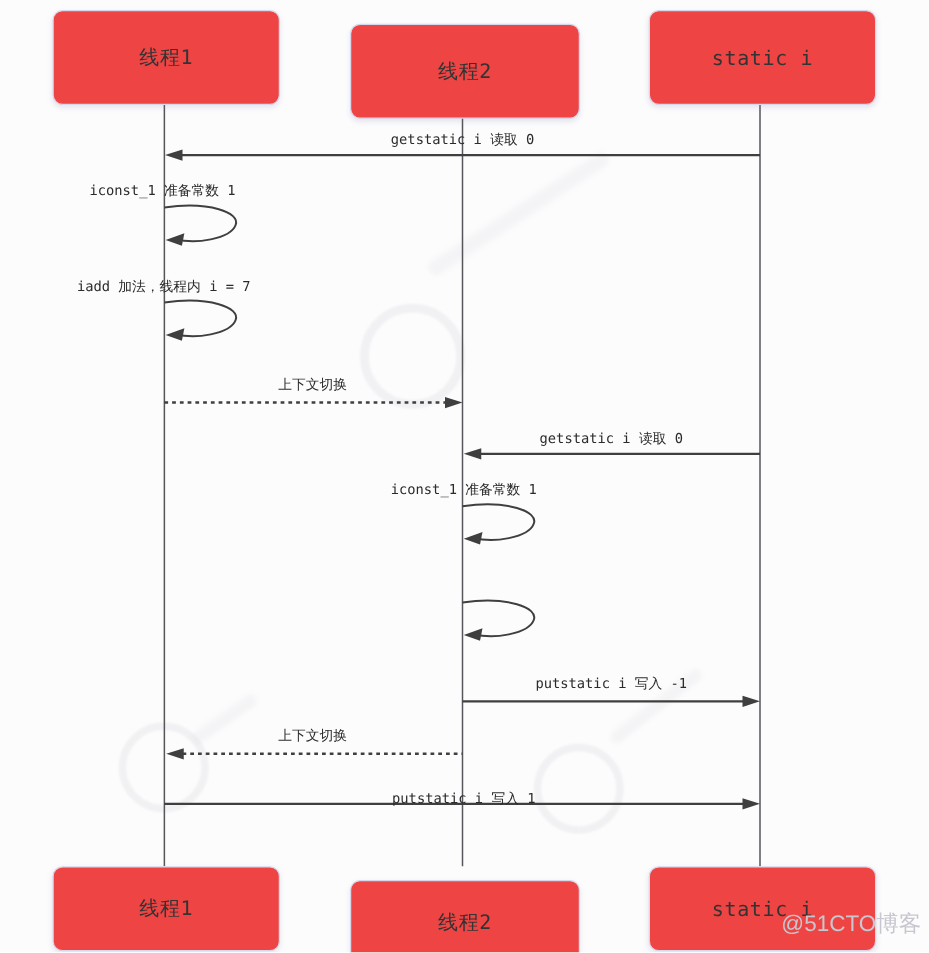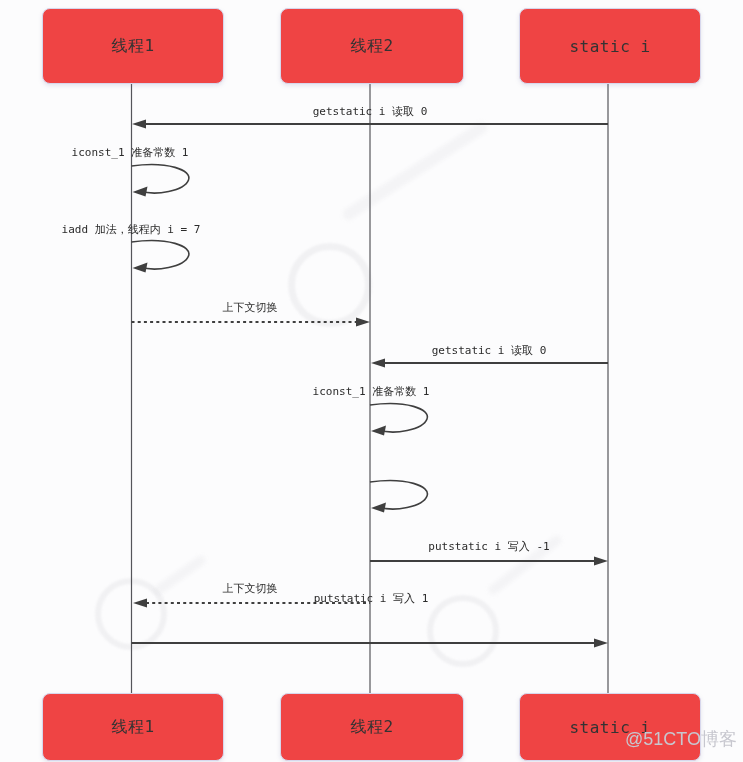--- a/index.html
+++ b/index.html
@@ -21,21 +21,21 @@
     display:flex;
     align-items:center;
     justify-content:center;
     font-size:16px;
     color:#333333;
     letter-spacing:0.5px;
   }
   .actor.top{top:8px;height:74px;}
   .actor.bottom{top:693px;height:66px;}
   .actor.a1{left:42px;width:180px;}
-  .actor.a2{left:280px;width:182px;}
+  .actor.a2{left:280px;width:182px;margin-top:11px;}
   .actor.a3{left:519px;width:180px;justify-content:center;}
   .msg{
     position:absolute;
     transform:translateX(-50%);
     white-space:nowrap;
     font-size:11px;
     line-height:17px;
     color:#2b2b2b;
   }
   .credit{
@@ -135,21 +135,21 @@
   </svg>
 
   <div class="msg" style="left:370px;top:103px">getstatic i 读取 0</div>
   <div class="msg" style="left:130px;top:144px">iconst_1 准备常数 1</div>
   <div class="msg" style="left:131px;top:221px">iadd 加法，线程内 i = 7</div>
   <div class="msg" style="left:250px;top:299px">上下文切换</div>
   <div class="msg" style="left:489px;top:342px">getstatic i 读取 0</div>
   <div class="msg" style="left:371px;top:383px">iconst_1 准备常数 1</div>
   <div class="msg" style="left:489px;top:538px">putstatic i 写入 -1</div>
   <div class="msg" style="left:250px;top:580px">上下文切换</div>
-  <div class="msg" style="left:371px;top:590px">putstatic i 写入 1</div>
+  <div class="msg" style="left:371px;top:630px">putstatic i 写入 1</div>
 
   <div class="actor top a1">
     <span>线程1</span>
   </div>
   <div class="actor top a2">
     <span>线程2</span>
   </div>
   <div class="actor top a3">
     <span>static i</span>
   </div>

